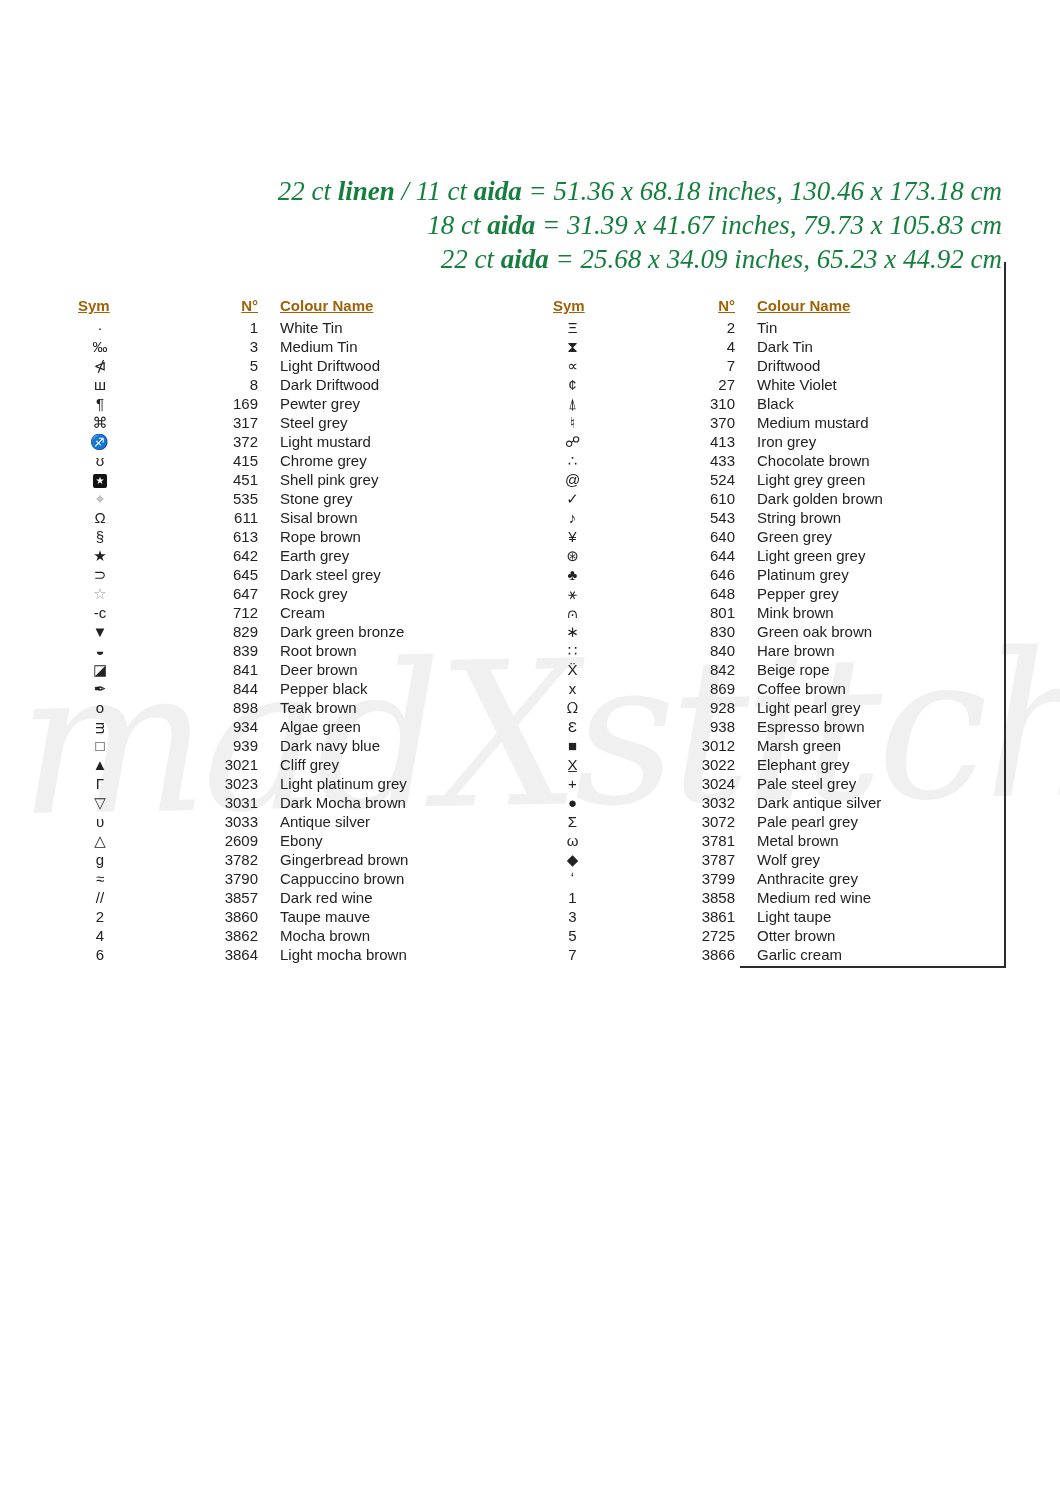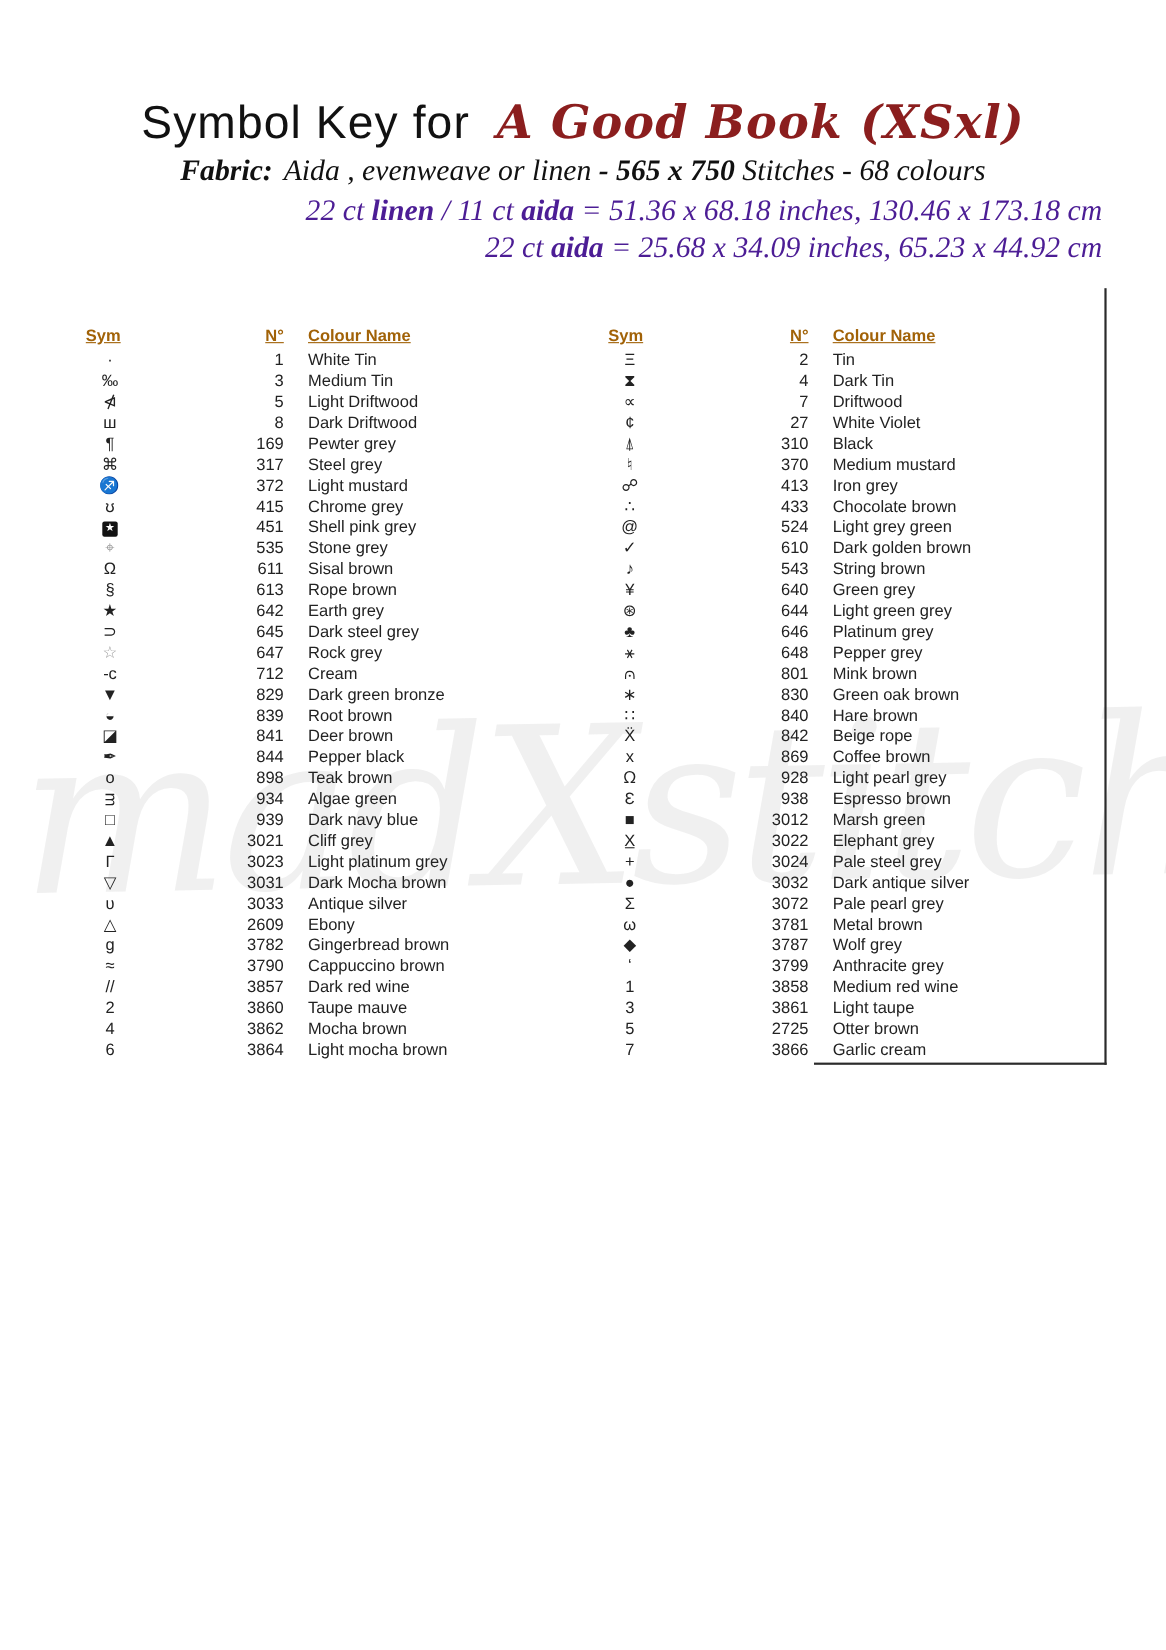--- a/index.html
+++ b/index.html
@@ -13,21 +13,21 @@
                 font-size:42px; margin-left:20px; letter-spacing:1px; }
 
   
   .fabric-line { position:absolute; top:140px; left:0; width:100%; text-align:center;
                  font-family:"Liberation Serif", serif; font-style:italic; font-size:27px; color:#111; z-index:2; }
   .fabric-label { font-weight:bold; margin-right:10px; }
 
   
   .sizes { position:absolute; top:174px; right:58px; text-align:right;
            font-family:"Liberation Serif", serif; font-style:italic; font-size:27px;
-           line-height:34px; color:#4c1d95; z-index:2; }
+           line-height:34px; color:#15803d; z-index:2; }
   .b { font-weight:bold; }
 
   
   .key-col { position:absolute; top:296px; z-index:2; }
   .key-col.left  { left:60px;  width:470px; }
   .key-col.right { left:535px; width:475px; }
   .krow { display:grid; height:19px; line-height:19px; font-size:15px; color:#222; }
   .key-col.left  .krow { grid-template-columns:80px 118px 1fr; }
   .key-col.right .krow { grid-template-columns:75px 125px 1fr; }
   .krow.header { font-weight:bold; height:22px; line-height:20px; color:#a16207; }
@@ -52,31 +52,25 @@
                color:rgba(185,185,185,0.22); white-space:nowrap; z-index:0;
                letter-spacing:-6px; transform:rotate(-1deg); }
 </style>
 </head>
 <body>
 
 <div class="page">
 
   <div class="watermark">madXstitch</div>
 
-  <div class="title-row">
-    <span class="title-prefix">Symbol Key for</span>
-    <span class="title-name" id="title-name" style="color: rgb(139, 30, 30);">A Good Book (XSxl)</span>
-  </div>
-
-  <div class="fabric-line">
-    <span class="fabric-label">Fabric:</span><span id="fabric-desc"><span>Aida , evenweave or  linen </span><span class="b">- 565 x 750</span><span> Stitches - 68 colours</span></span>
-  </div>
+
 
   <div class="sizes" id="sizes-block">
       <div><span>22 ct </span><span class="b">linen</span><span> / 11 ct </span><span class="b">aida</span><span> = 51.36 x 68.18 inches, 130.46 x 173.18 cm</span></div>
+      <div><span>18 ct </span><span class="b">aida</span><span>  = 31.39 x 41.67 inches, 79.73 x 105.83 cm</span></div>
       <div><span>22 ct </span><span class="b">aida</span><span> = 25.68 x 34.09 inches, 65.23 x 44.92 cm</span></div>
     </div>
 
   <div class="key-col left" id="key-left">
       <div class="krow header">
         <span class="c-sym">Sym</span>
         <span class="c-num">N°</span>
         <span class="c-name">Colour Name</span>
       </div>
       <div class="krow">

